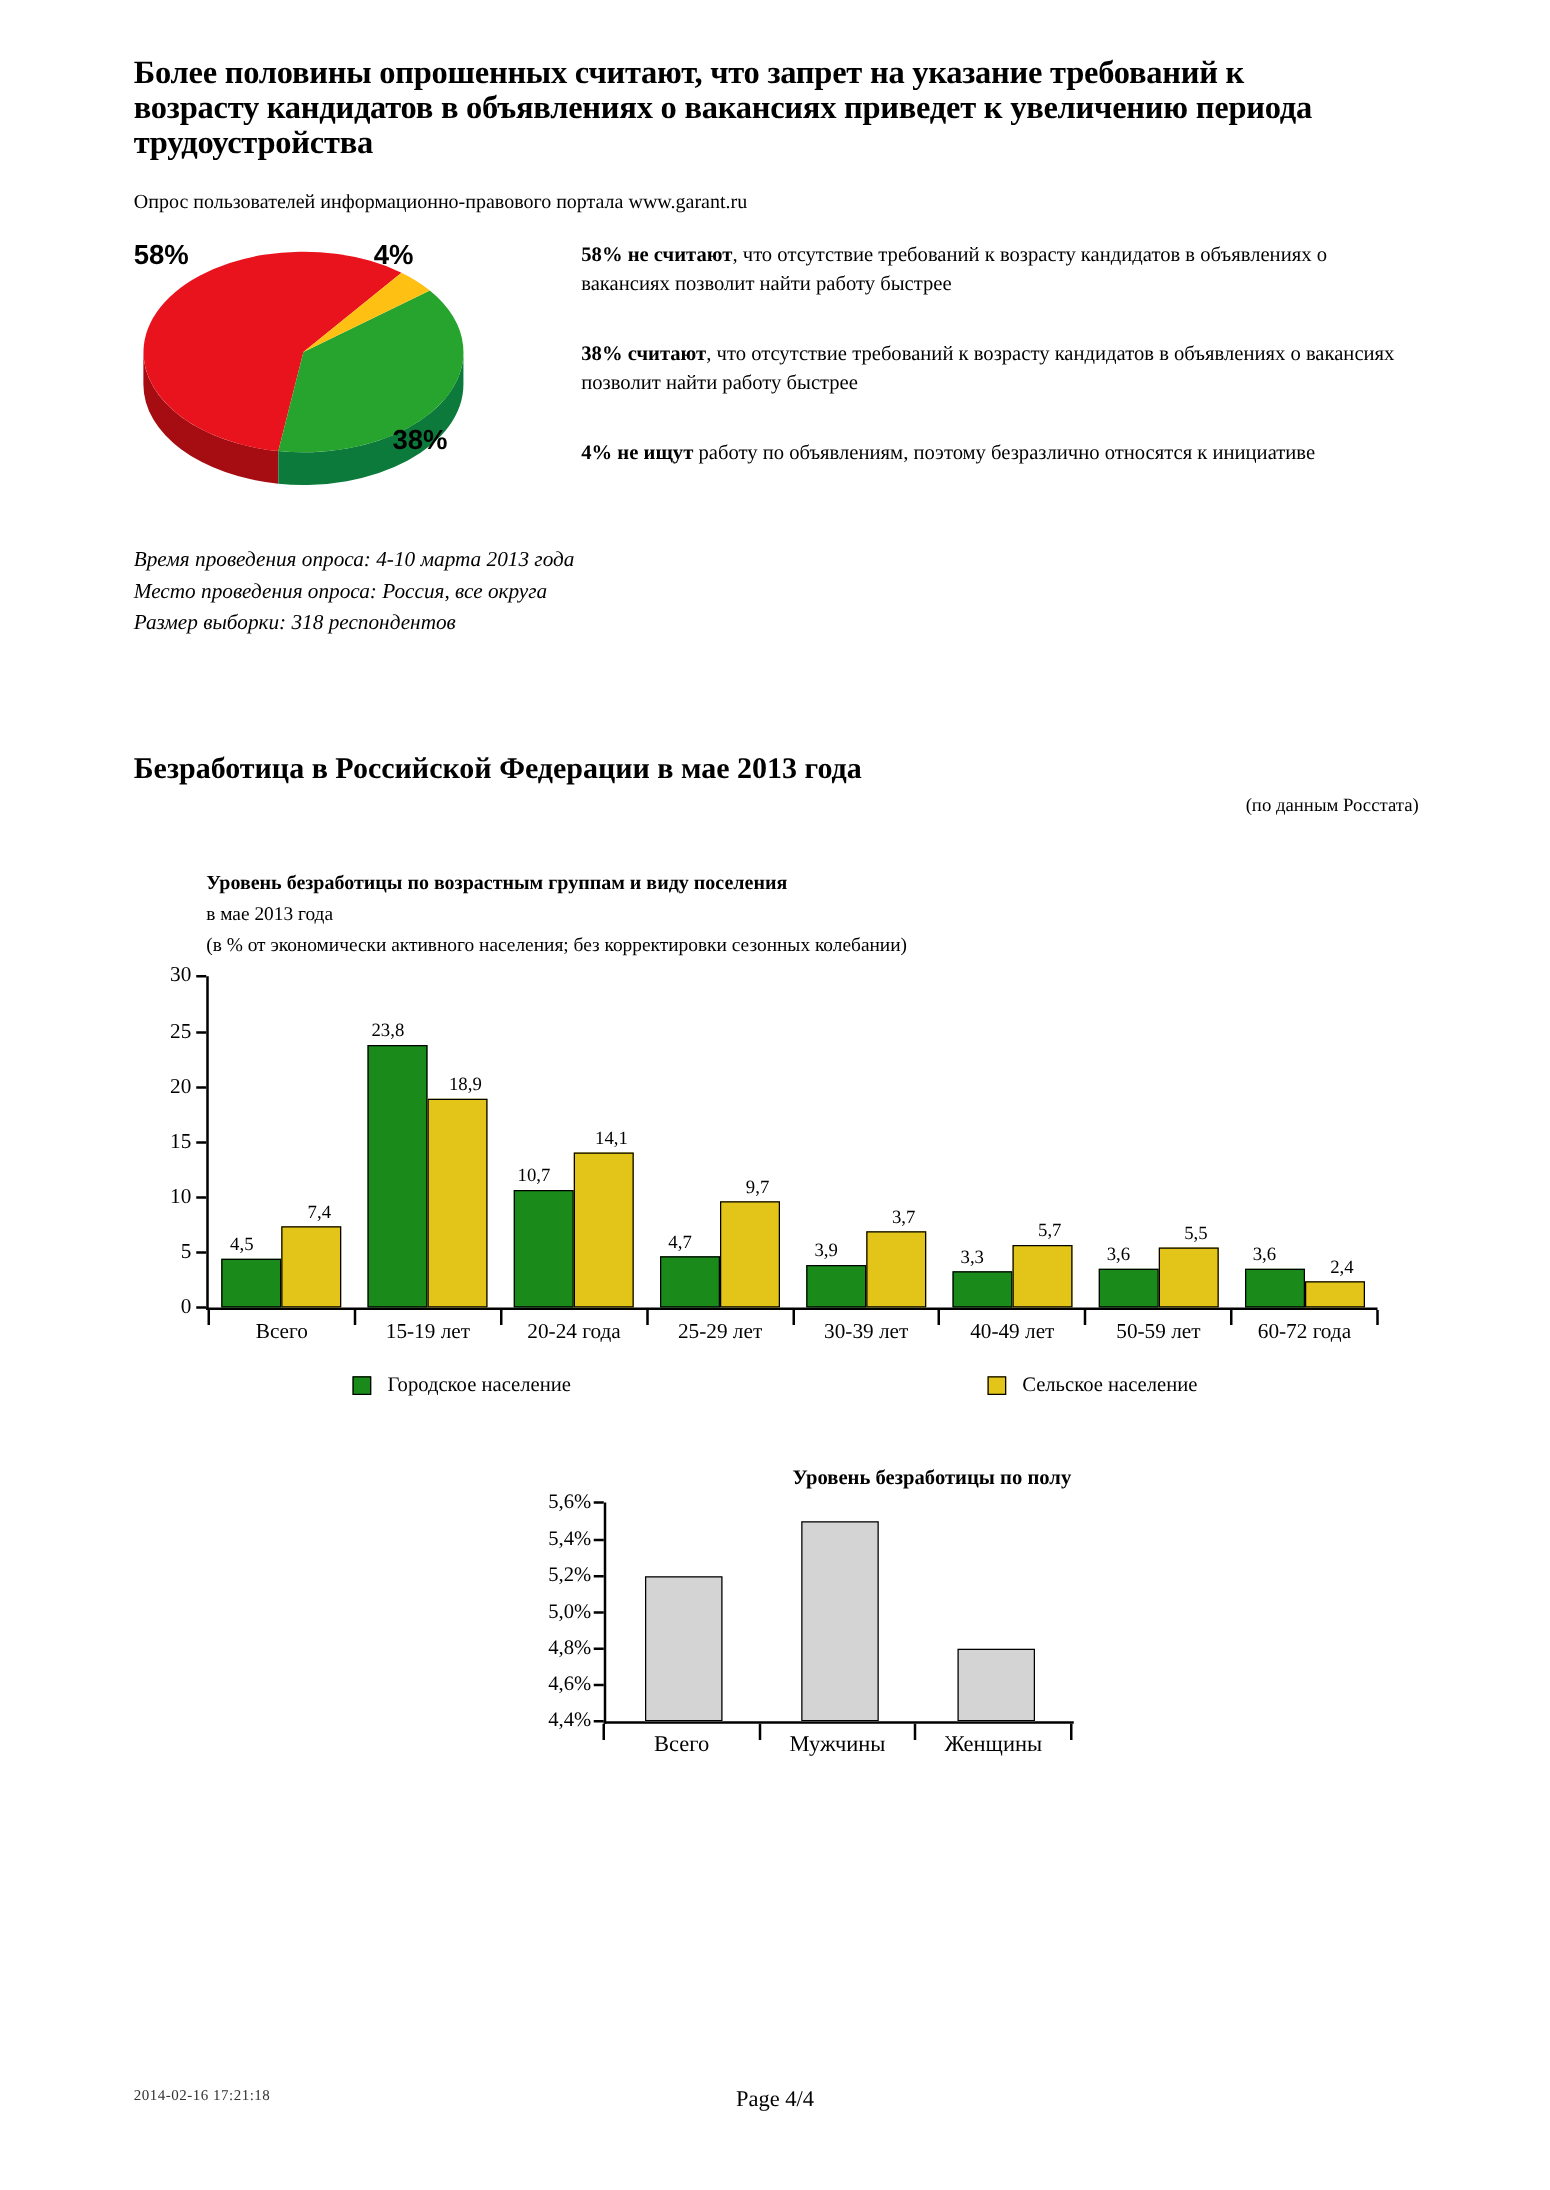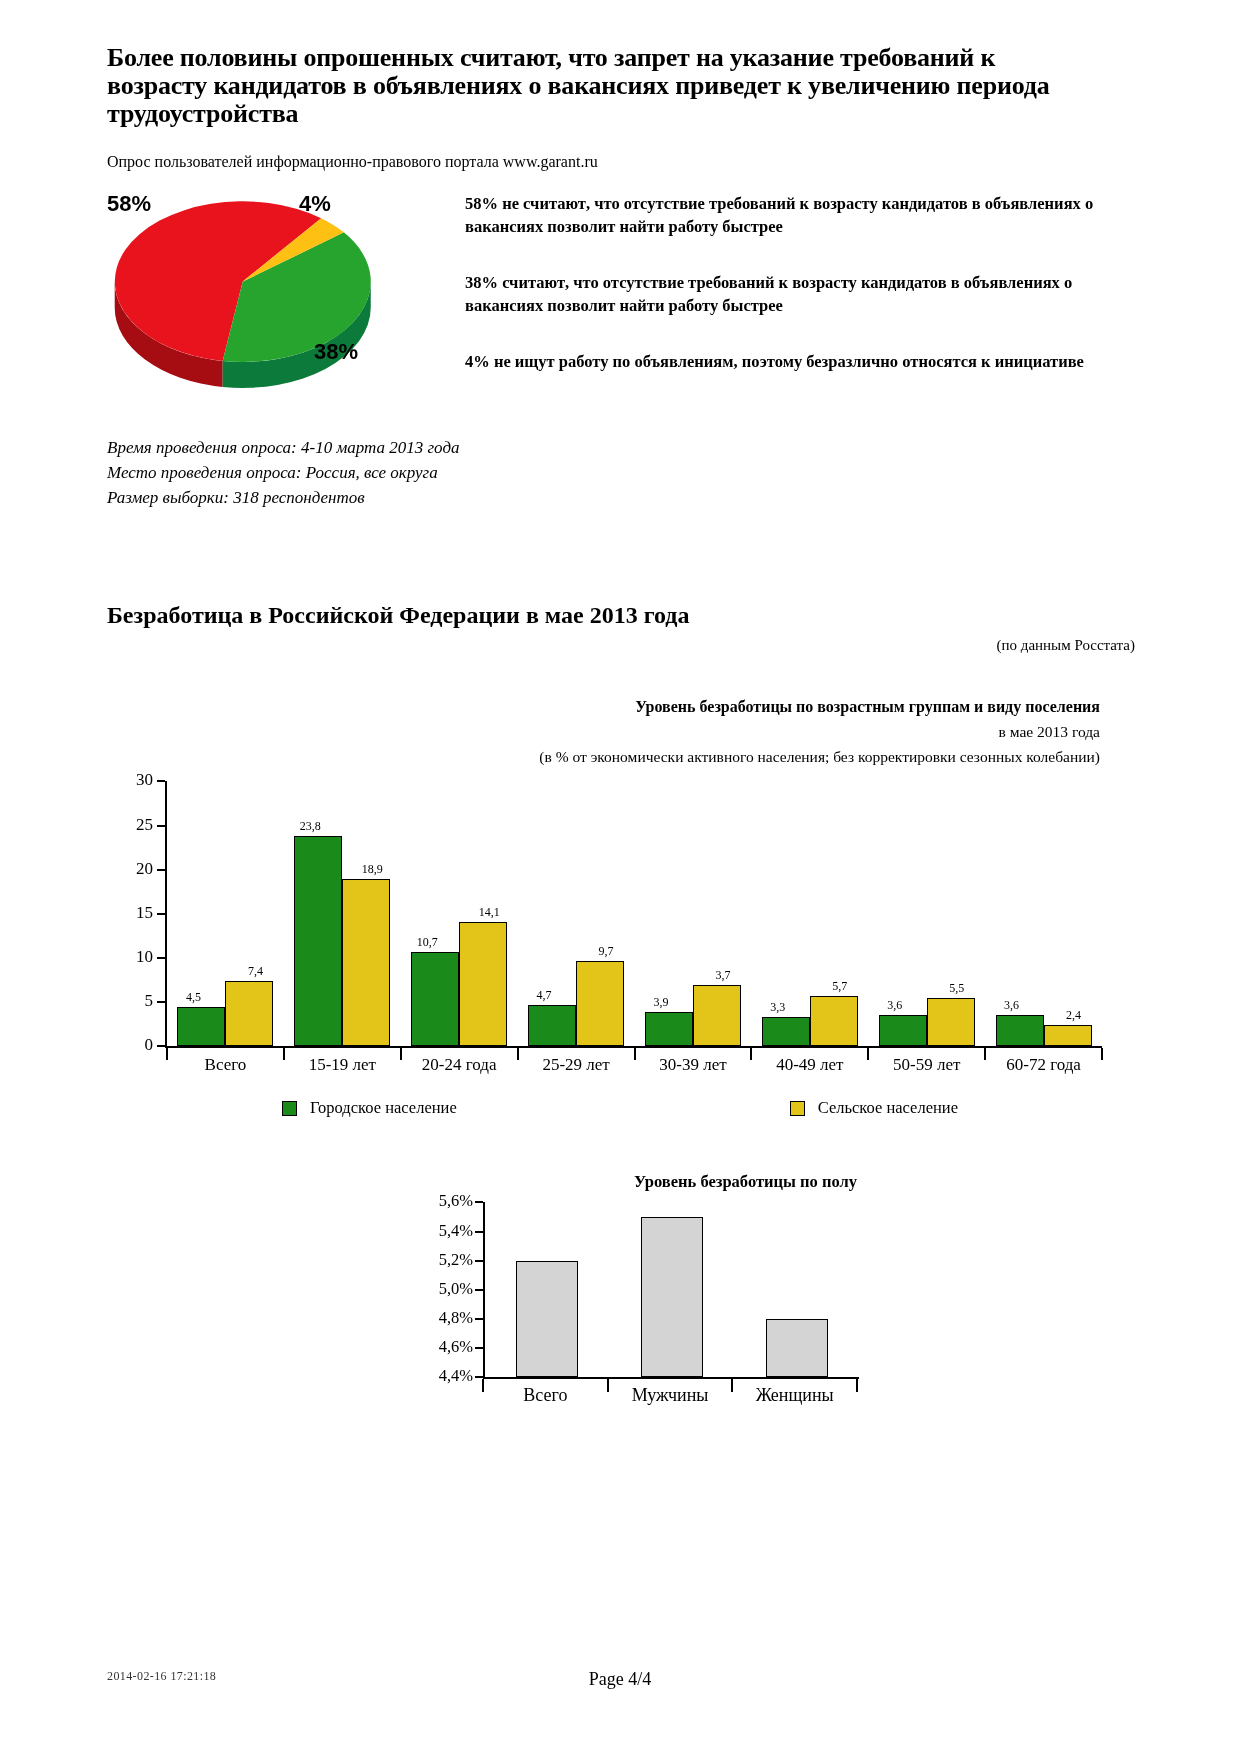--- a/index.html
+++ b/index.html
@@ -12,42 +12,42 @@
 
   .survey-row{display:flex;margin-top:20px;}
   .pie-wrap{position:relative;width:358px;height:212px;flex:0 0 358px;}
   .pie-wrap svg{position:absolute;left:-27px;top:-18px;}
   .pie-label{position:absolute;font-family:"Liberation Sans",sans-serif;font-weight:bold;font-size:22px;}
   .pl-58{left:0;top:0;}
   .pl-4{left:192px;top:0;}
   .pl-38{left:207px;top:148px;}
 
   .findings{flex:1;padding-top:2px;font-size:16.5px;line-height:1.38;}
-  .findings p{margin:0 0 33px 0;font-weight:bold;}
+  .findings p{margin:0 0 33px 0;}
 
   .meta{margin-top:30px;font-style:italic;font-size:17px;line-height:1.45;}
 
   h2{margin:92px 0 0 0;font-size:24px;font-weight:bold;}
   .src{margin-top:8px;font-size:15px;text-align:right;}
 
   
   .c1{margin-top:40px;}
-  .c1-titles{margin-left:58px;width:935px;text-align:right;line-height:1.6;}
+  .c1-titles{margin-left:58px;width:935px;text-align:left;line-height:1.6;}
   .c1-t1{font-size:16px;font-weight:bold;}
   .c1-t2{font-size:15.5px;}
   .c1-t3{font-size:15.5px;}
   .c1-body{display:flex;margin-top:12px;}
   .c1-yaxis{position:relative;width:58px;height:265px;}
   .c1-ytick{position:absolute;right:12px;font-size:17px;}
   .c1-plot{position:relative;display:flex;align-items:flex-end;width:935px;height:265px;
            border-left:2px solid #000;border-bottom:2px solid #000;}
   .c1-tickmark{position:absolute;left:-10px;width:8px;height:2px;background:#000;}
   .c1-group{flex:1;display:flex;align-items:flex-end;justify-content:center;height:100%;}
   .c1-barwrap{display:flex;flex-direction:column;align-items:center;justify-content:flex-end;height:100%;}
-  .c1-vallabel{font-size:12px;margin-bottom:2px;white-space:nowrap;}
+  .c1-vallabel{font-size:15px;margin-bottom:2px;white-space:nowrap;}
   .c1-vallabel.g{transform:translateX(-8px);}
   .c1-vallabel.y{transform:translateX(6px);}
   .c1-bar{width:48px;box-sizing:border-box;border:1px solid #000;}
   .c1-bar.green{background:#1a8a1a;}
   .c1-bar.yellow{background:#e3c418;}
   .c1-cats{position:relative;margin-left:60px;width:935px;display:flex;height:32px;}
   .c1-cat{position:relative;flex:1;text-align:center;padding-top:7px;font-size:17px;}
   .c1-cat::before{content:'';position:absolute;left:-1px;top:0;width:2px;height:12px;background:#000;}
   .c1-cats::after{content:'';position:absolute;right:-1px;top:0;width:2px;height:12px;background:#000;}
 

